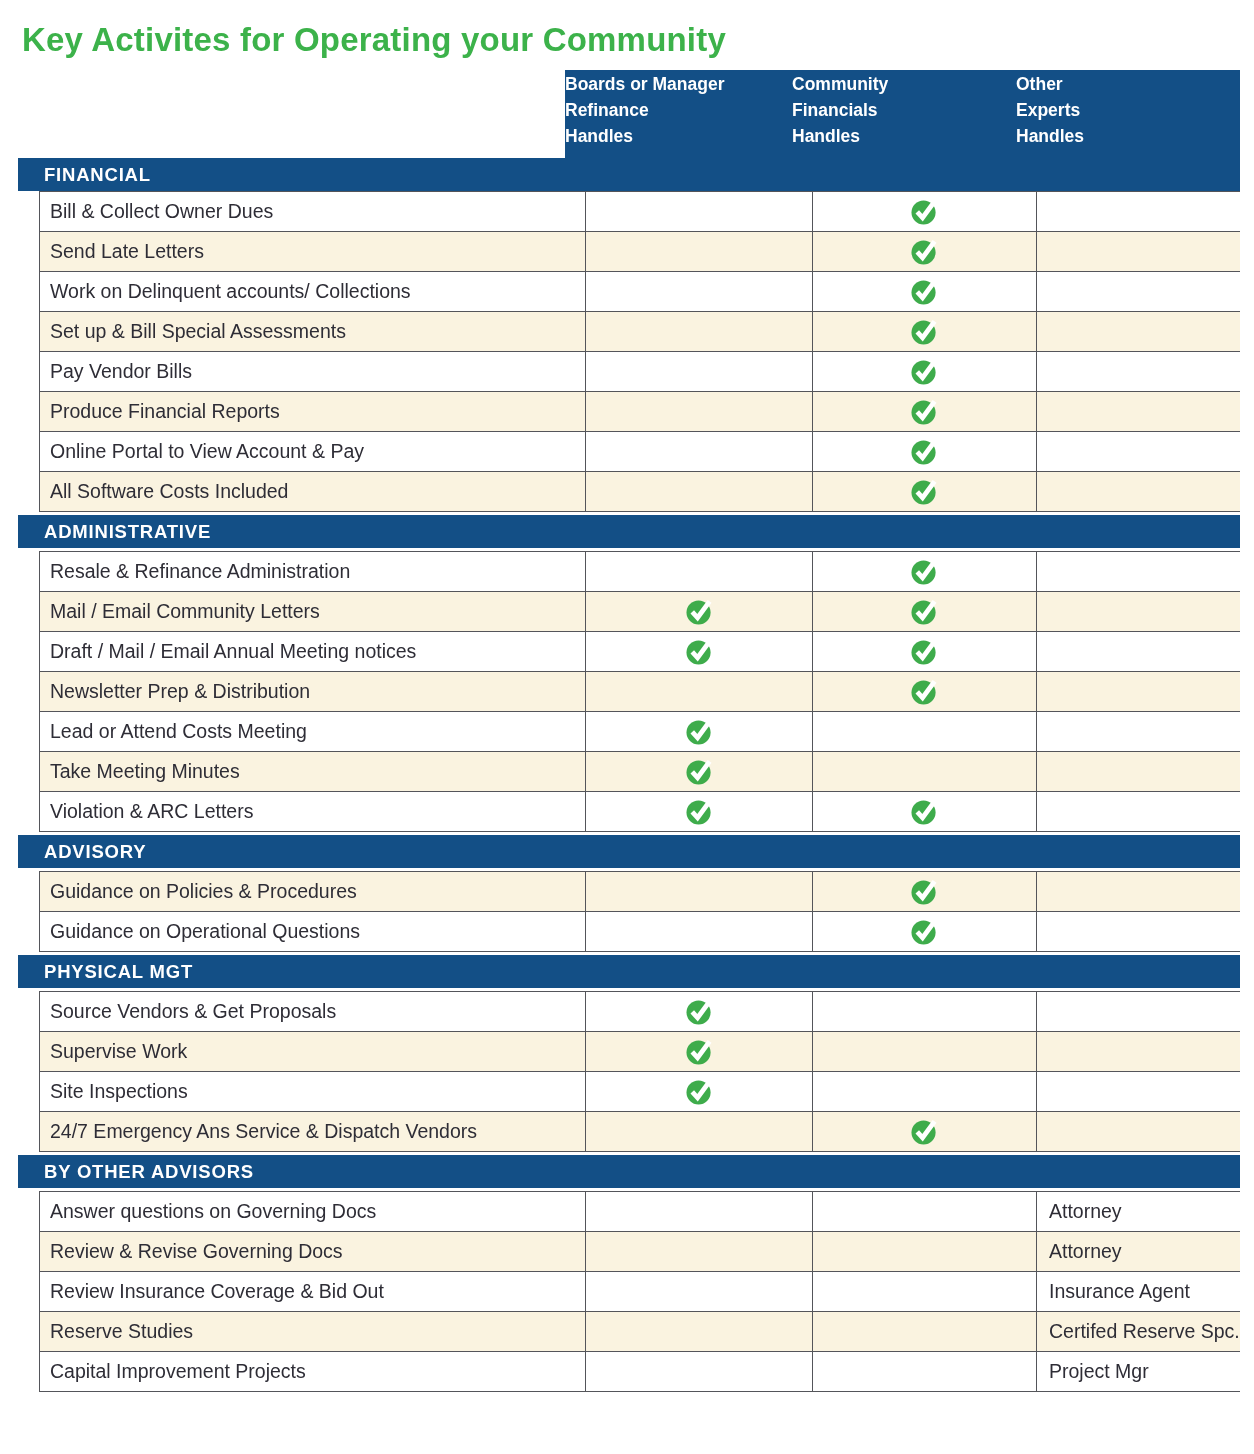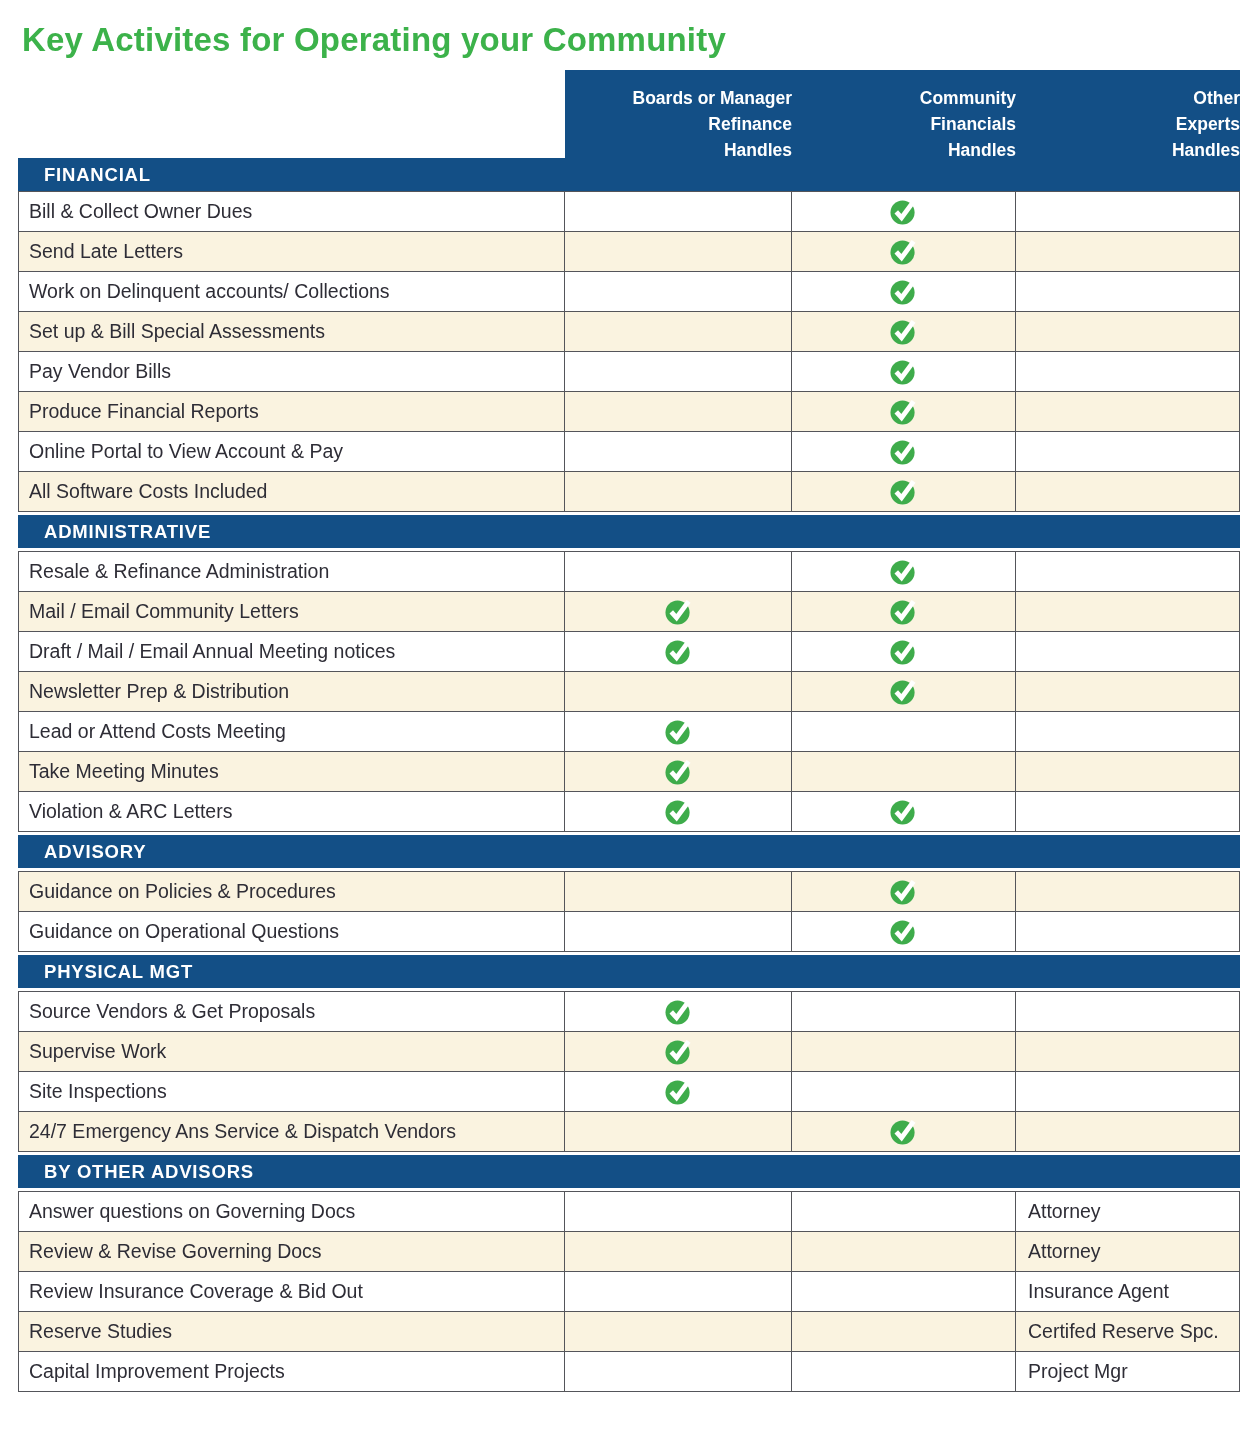--- a/index.html
+++ b/index.html
@@ -28,32 +28,32 @@
   }
   .table{margin-top:10px;width:1222px;}
   .header-row{display:grid;grid-template-columns:547px 675px;}
   .header-spacer{background:#fff;}
   .colheads{
     background:var(--header-blue);height:88px;
     display:grid;grid-template-columns:227px 224px 224px;
   }
   .colhead{
     color:#fff;font-weight:bold;font-size:17.5px;line-height:26px;
-    text-align:right;padding-top:15px;
+    text-align:left;padding-top:1px;
   }
   .band{
     background:var(--header-blue);height:33px;margin:3px 0;
     display:flex;align-items:center;
   }
   .band.first{margin-top:0;margin-bottom:0;}
   .band-label{
     color:#fff;font-weight:bold;font-size:18.5px;letter-spacing:0.8px;
     padding-left:26px;
   }
-  .rows{border-left:1px solid var(--grid);border-top:1px solid var(--grid);}
+  .rows{border-left:1px solid var(--grid);border-top:1px solid var(--grid);margin-left:21px;}
   .row{
     display:grid;grid-template-columns:546px 227px 224px 224px;
     min-height:40px;border-bottom:1px solid var(--grid);background:#fff;
   }
   .row.alt{background:var(--row-cream);}
   .cell{
     border-right:1px solid var(--grid);
     display:flex;align-items:center;
   }
   .cell.activity{padding:5px 10px;font-size:19.5px;color:var(--text);line-height:25px;}

